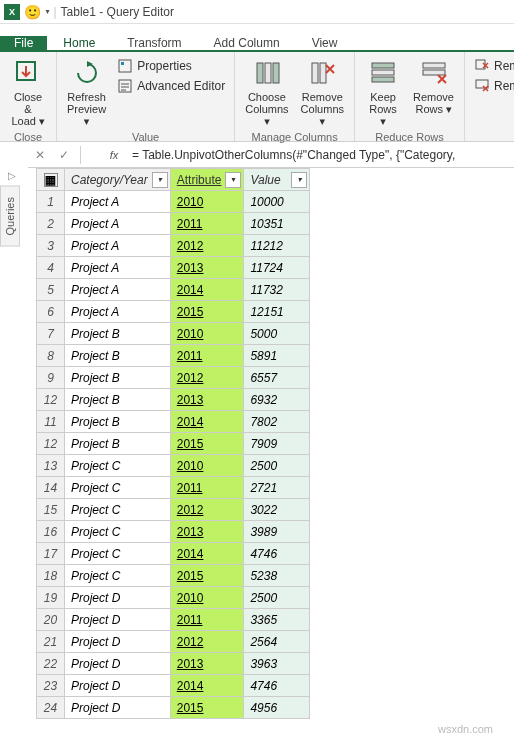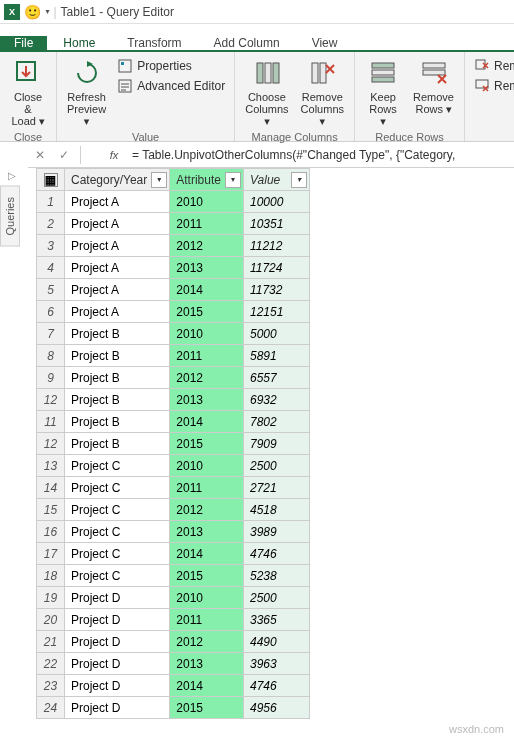--- a/index.html
+++ b/index.html
@@ -48,25 +48,25 @@
     
     .grid-wrap { position: absolute; left: 36px; top: 168px; right: 0; bottom: 20px; overflow: hidden; }
     .grid { border-collapse: collapse; }
     .grid th, .grid td { border: 1px solid #ccc; padding: 3px 6px; height: 22px; text-align: left; font-size: 12px; }
     .row-header { width: 28px; background: #f0f0f0; text-align: center !important; color: #555; font-weight: normal; font-style: italic;}
     .col-header { background: #f0f0f0; color: #333; position: relative; padding-right: 22px !important; font-weight: normal;}
     .col-filter { position: absolute; right: 2px; top: 50%; transform: translateY(-50%); width: 16px; height: 16px; border: 1px solid #aaa; display: flex; align-items: center; justify-content: center; font-size: 8px; background: #fff; cursor: pointer; }
     .tbl-icon { width: 22px; background:#f0f0f0; text-align:center !important; padding: 0 !important; }
     .tbl-icon-inner { width:14px; height:14px; display:inline-flex; align-items:center; justify-content:center; border:1px solid #888; }
     
-    .cell-cat { width: 104px; }
-    .cell-attr { width: 70px; background: #86efac; }
+    .cell-cat { width: 104px; font-style: italic; }
+    .cell-attr { width: 70px; background: #bef264; text-decoration: underline; }
     .cell-val { width: 66px; background: #e6f2ec; text-align: center; font-style: italic;}
     
-    .watermark { position: absolute; right: 10px; bottom: 4px; font-size: 11px; color: #bbb; }
+    .watermark { position: absolute; right: 21px; bottom: 4px; font-size: 11px; color: #bbb; }
   </style>
 </head>
 <body>
 
 <div class="titlebar">
   <span class="excel-icon">X</span>
   <span class="smiley">🙂</span>
   <span class="qat-sep dropdown-arrow">▾</span>
   <span style="color:#ccc">|</span>
   <span class="title-text">Table1 - Query Editor</span>
@@ -329,21 +329,21 @@
         <tr>
           <td class="row-header">14</td>
           <td class="cell-cat">Project C</td>
           <td class="cell-attr">2011</td>
           <td class="cell-val">2721</td>
         </tr>
         <tr>
           <td class="row-header">15</td>
           <td class="cell-cat">Project C</td>
           <td class="cell-attr">2012</td>
-          <td class="cell-val">4518</td>
+          <td class="cell-val">3022</td>
         </tr>
         <tr>
           <td class="row-header">16</td>
           <td class="cell-cat">Project C</td>
           <td class="cell-attr">2013</td>
           <td class="cell-val">3989</td>
         </tr>
         <tr>
           <td class="row-header">17</td>
           <td class="cell-cat">Project C</td>
@@ -365,21 +365,21 @@
         <tr>
           <td class="row-header">20</td>
           <td class="cell-cat">Project D</td>
           <td class="cell-attr">2011</td>
           <td class="cell-val">3365</td>
         </tr>
         <tr>
           <td class="row-header">21</td>
           <td class="cell-cat">Project D</td>
           <td class="cell-attr">2012</td>
-          <td class="cell-val">4490</td>
+          <td class="cell-val">2564</td>
         </tr>
         <tr>
           <td class="row-header">22</td>
           <td class="cell-cat">Project D</td>
           <td class="cell-attr">2013</td>
           <td class="cell-val">3963</td>
         </tr>
         <tr>
           <td class="row-header">23</td>
           <td class="cell-cat">Project D</td>

